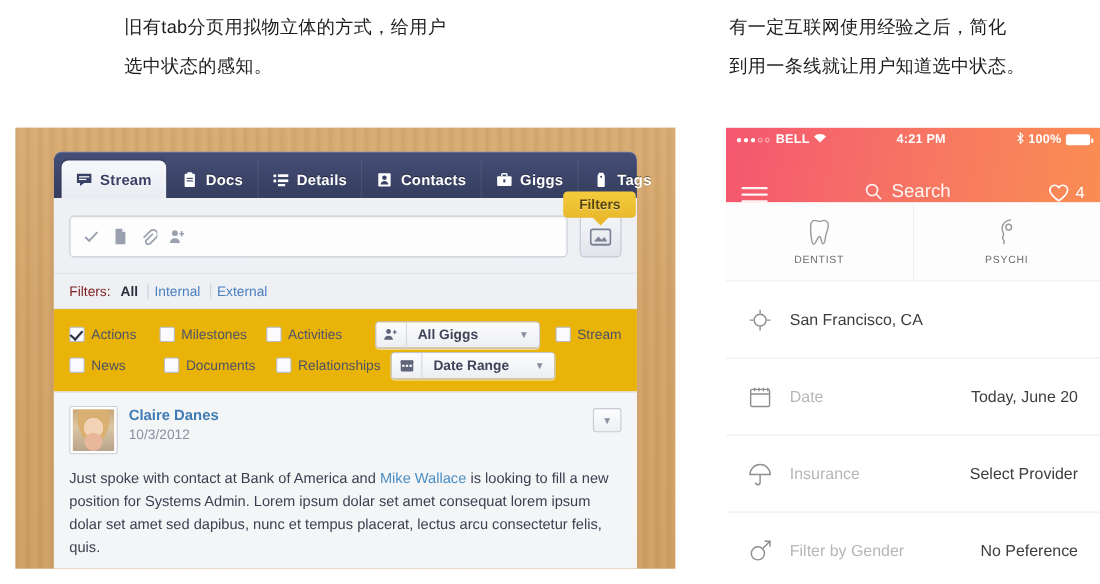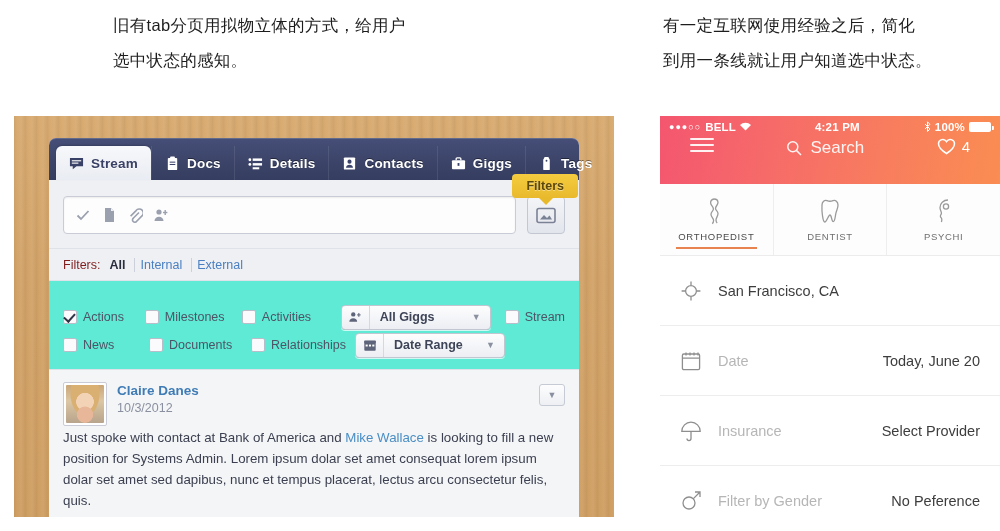--- a/index.html
+++ b/index.html
@@ -130,22 +130,22 @@
     display: flex; align-items: center; gap: 9px;
     font-size: 12.5px;
     background: #eef0f4;
   }
   .fl-label { color: #7f1d1d; }
   .fl-all { color: #2b2f3d; font-weight: bold; }
   .fl-link { color: #4a7fc1; border-left: 1px solid #ccd0da; padding-left: 5px; }
 
   .checks {
     border-top: 1px solid #dfe2e9;
-    background: #5eead4;
-    padding: 22px 14px 10px 14px;
+    background: #eab308;
+    padding: 9px 14px 10px 14px;
   }
   .crow { display: flex; align-items: center; height: 28px; gap: 0; }
   .cbox { display: flex; align-items: center; gap: 6px; font-size: 12.5px; color: #4e5466; }
   .cb {
     width: 14px; height: 14px;
     background: #fbfbfd;
     border: 1px solid #b9bdc9;
     border-radius: 2px;
     display: inline-block;
     position: relative;
@@ -201,21 +201,21 @@
   .pdate { color: #8b90a0; font-size: 12.5px; line-height: 18px; }
   .pcaret {
     position: absolute; right: 14px; top: 14px;
     width: 26px; height: 22px;
     background: linear-gradient(180deg, #fdfdfe 0%, #edeff3 100%);
     border: 1px solid #c6cad4; border-radius: 3px;
     display: flex; align-items: center; justify-content: center;
     color: #8a90a0; font-size: 9px;
   }
   .pbody {
-    margin-top: 1px;
+    margin-top: 11px;
     font-size: 13.3px; line-height: 21px; color: #3c4050;
   }
   .pbody a { color: #4a8ec4; text-decoration: none; }
 
   
   .shot-right {
     position: absolute; left: 660px; top: 116px;
     width: 340px; height: 415px;
     overflow: hidden;
     background: #ffffff;
@@ -241,22 +241,22 @@
     border-radius: 2px; position: relative;
     background: #fff;
   }
   .batt::after {
     content:""; position:absolute; right:-4px; top:3px;
     width:2px; height:4px; background: rgba(255,255,255,0.95);
     border-radius: 0 1px 1px 0;
   }
   .navbar {
     height: 46px;
-    display: flex; align-items: flex-start;
-    padding: 0 30px;
+    display: flex; align-items: flex-end;
+    padding: 0 14px;
   }
   .burger { width: 24px; display: flex; flex-direction: column; gap: 4px; }
   .burger i { display: block; height: 2px; background: rgba(255,255,255,0.92); border-radius: 1px; }
   .nav-search {
     flex: 1; display: flex; align-items: center; justify-content: center; gap: 8px;
     font-size: 17px; color: rgba(255,255,255,0.92);
   }
   .nav-search svg { width: 16px; height: 16px; display: block; }
   .nav-fav { display: flex; align-items: center; gap: 6px; font-size: 15px; color: #fff; }
   .nav-fav svg { width: 19px; height: 17px; display: block; }
@@ -559,29 +559,20 @@
             <svg viewBox="0 0 19 17" fill="none" stroke="currentColor" stroke-width="1.5">
                 <path d="M9.5 15.5S1.5 10.6 1.5 5.8A4.3 4.3 0 019.5 3.6a4.3 4.3 0 018 2.2c0 4.8-8 9.7-8 9.7z"></path>
               </svg>
           </span>
           <span>4</span>
         </span>
       </div>
     </div>
 
     <div class="spec-tabs">
-      <div class="spec active">
-        <span>
-          <svg viewBox="0 0 26 28" fill="none" stroke="currentColor" stroke-width="1.3">
-              <path d="M11 2c2.5 0 4 1.6 4 3.6 0 2.4-2.5 3.4-2.5 5.8 0 2 2.5 2.6 2.5 5.2 0 3-2 4-2 6.4 0 2 1.2 3 1.2 3"></path>
-              <path d="M11 2c-2.2.4-3.4 2-3.4 3.8 0 2.6 2.8 3.6 2.8 6.2 0 2.2-2.4 2.6-2.4 5.2 0 3 2.6 3.8 2.6 6.4 0 2-1.4 3-1.4 3"></path>
-            </svg>
-        </span>
-        <span class="spec-lb">ORTHOPEDIST</span>
-      </div>
       <div class="spec">
         <span>
           <svg viewBox="0 0 26 28" fill="none" stroke="currentColor" stroke-width="1.3">
               <path d="M5 8c0-3.4 2.6-5.4 5-4.4 1.8.8 4.2.8 6 0 2.4-1 5 1 5 4.4 0 4-1.6 5-2.4 9.6-.5 3-.7 7-2.4 7-1.8 0-1.5-6.6-3.2-6.6S9.6 25 7.8 25c-1.7 0-1.9-4-2.4-7C4.6 13 5 12 5 8z"></path>
             </svg>
         </span>
         <span class="spec-lb">DENTIST</span>
       </div>
       <div class="spec">
         <span>

